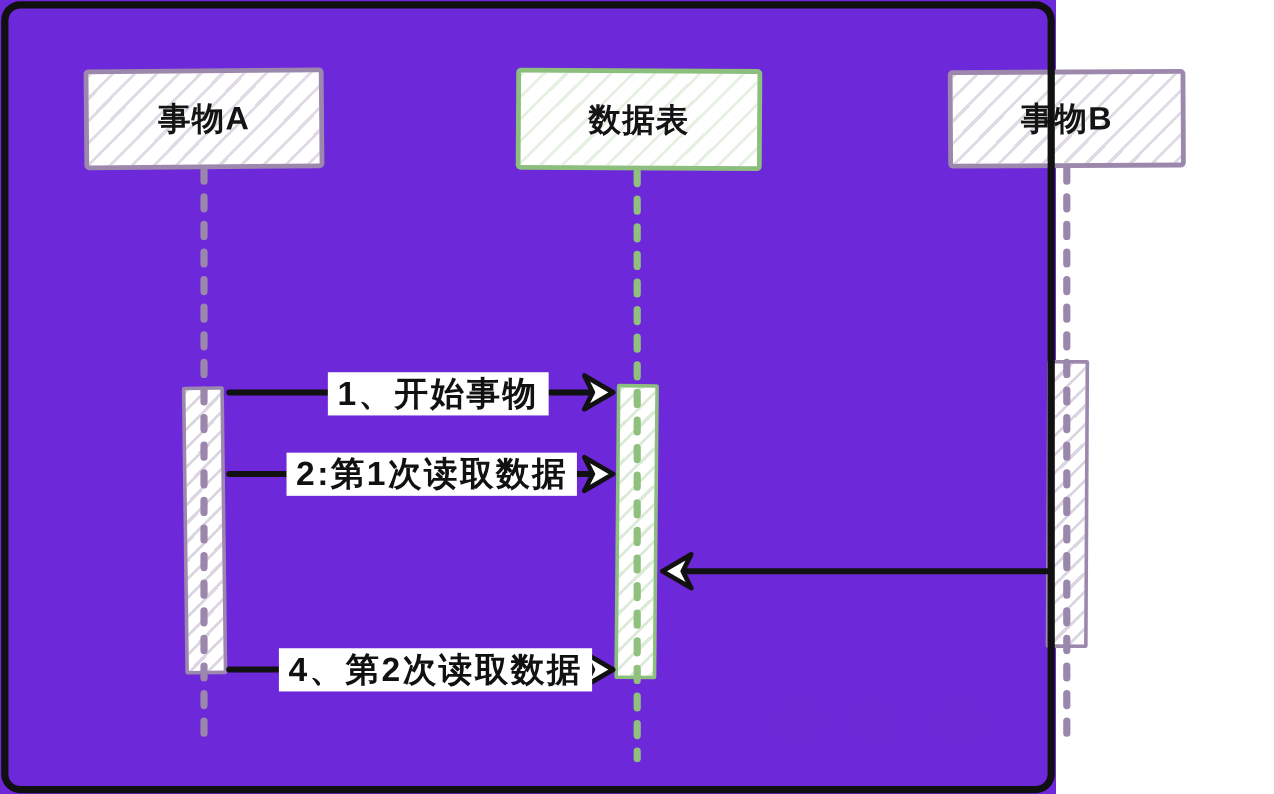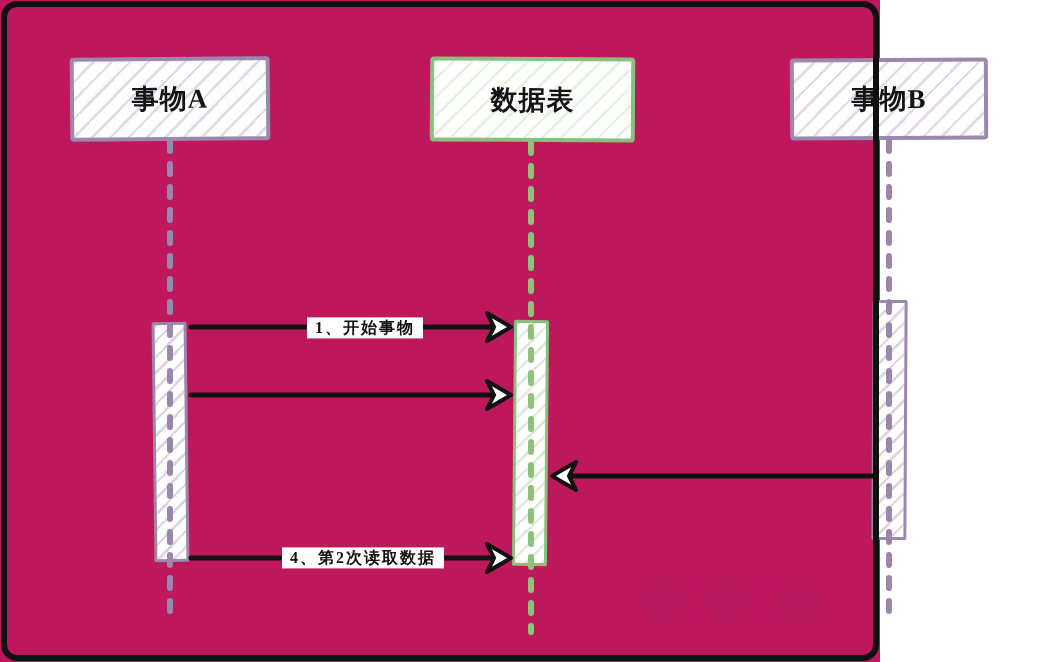--- a/index.html
+++ b/index.html
@@ -8,22 +8,21 @@
     background: #ffffff;
     width: 1062px;
     height: 662px;
     overflow: hidden;
     font-family: "Liberation Sans", "DejaVu Sans", sans-serif;
   }
   .canvas {
     position: relative;
     width: 880px;
     height: 662px;
-    background: #be185d;
-    font-family: Liberation Serif, serif;
+    background: #6d28d9;
   }
   .frame {
     position: absolute;
     inset: 1px;
     border: 6px solid #101010;
     border-radius: 16px;
     pointer-events: none;
   }
   
   .actor-box {
@@ -85,21 +84,21 @@
     width: 1062px; height: 662px;
     pointer-events: none;
   }
 
   
   .msg-label {
     position: absolute;
     transform: translate(-50%, -50%);
     background: #ffffff;
     font-weight: bold;
-    font-size: 16px;
+    font-size: 28px;
     color: #111111;
     white-space: nowrap;
     padding: 1px 8px;
     letter-spacing: 2px;
     line-height: 1.2;
   }
   #msg-1 { left: 365px; top: 328px; }
   #msg-2 { left: 360px; top: 395px; }
   #msg-3 { left: 713px; top: 476px; }
   #msg-4 { left: 363px; top: 558px; }
@@ -150,18 +149,19 @@
     <span>事物A</span>
   </div>
   <div id="box-table" class="actor-box green-box">
     <span>数据表</span>
   </div>
   <div id="box-b" class="actor-box purple-box">
     <span>事物B</span>
   </div>
 
   <div id="msg-1" class="msg-label">1、开始事物</div>
+  <div id="msg-2" class="msg-label">2:第1次读取数据</div>
   <div id="msg-4" class="msg-label">4、第2次读取数据</div>
 
   <div class="watermark"></div>
 
   <div class="frame"></div>
 </div>
 
 </body></html>

